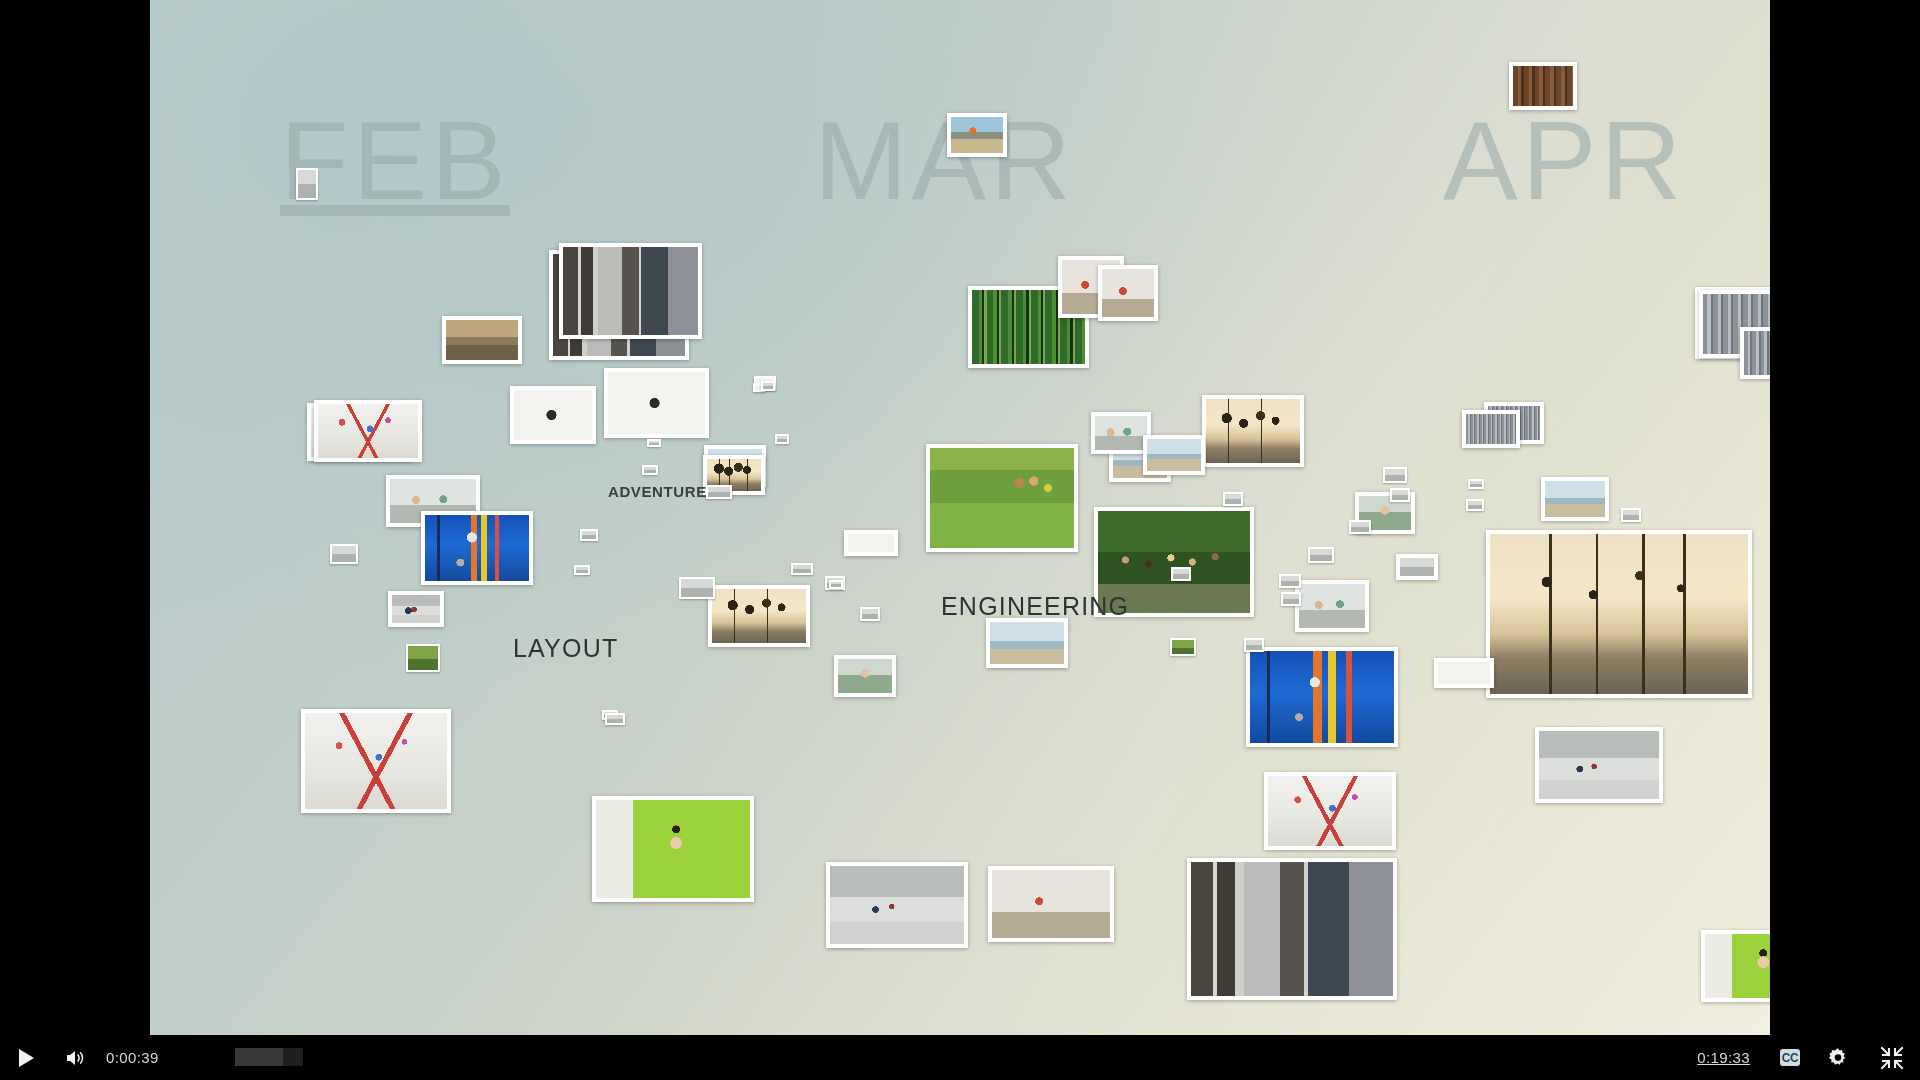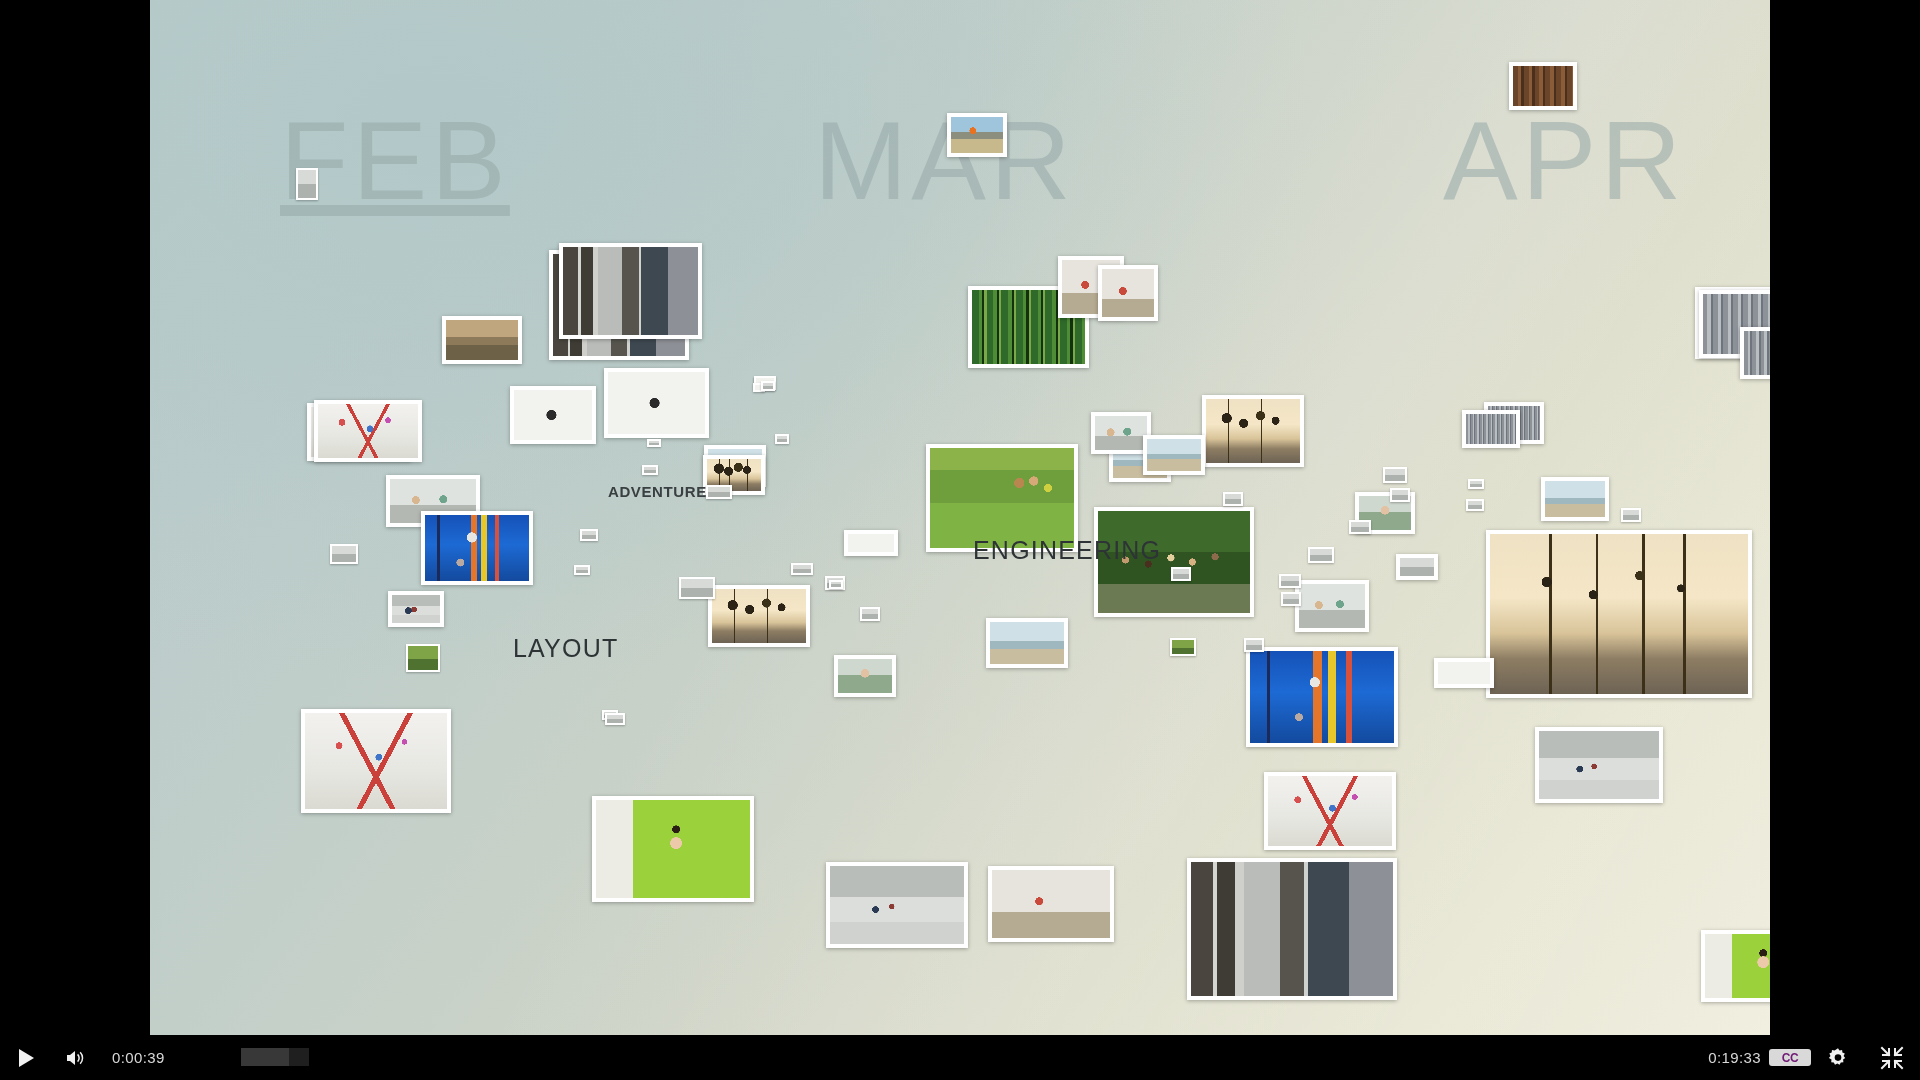--- a/index.html
+++ b/index.html
@@ -135,30 +135,30 @@
     background:#000; display:flex; align-items:center; z-index:40;
   }
   .ctrl { display:flex; align-items:center; justify-content:center; cursor:pointer; }
   #play-btn { width:52px; height:45px; }
   #play-btn .tri {
     width:0; height:0; border-left:15px solid #f2f2f2;
     border-top:9px solid transparent; border-bottom:9px solid transparent;
   }
   #volume-btn { width:46px; height:45px; }
   .time-label { color:#d8d8d8; font-size:15px; letter-spacing:.4px; }
-  #time-current { margin-left:14px; }
+  #time-current { margin-left:8px; }
   #progress-track { flex:1; height:45px; position:relative; margin:0 6px; }
   #buffer-a { position:absolute; left:70px; top:13px; height:18px; width:48px;
     background:rgba(255,255,255,0.22); }
   #buffer-b { position:absolute; left:118px; top:13px; height:18px; width:20px;
     background:rgba(255,255,255,0.12); }
-  #time-total { margin-right:7px; }
+  #time-total { margin-right:18px;text-decoration:underline; }
   #cc-btn { width:44px; height:45px; }
-  #cc-box { width:42px; height:17px; background:#d9d9d9; border-radius:3px;
-    color:#701a75; font-size:12px; font-weight:700; display:flex;
+  #cc-box { width:20px; height:17px; background:#d9d9d9; border-radius:3px;
+    color:#0c4a6e; font-size:12px; font-weight:700; display:flex;
     align-items:center; justify-content:center; letter-spacing:-.5px; }
   #settings-btn { width:52px; height:45px; }
   #fullscreen-btn { width:56px; height:45px; }
 </style>
 </head>
 <body>
 
 <div id="app">
 
   <div id="video-frame">
@@ -408,21 +408,21 @@
         <div class="photo thin" style="left: 1316px; top: 499px; width: 18px; height: 12px;">
           <div class="inner ph-gray"></div>
         </div>
         <div class="photo thin" style="left: 455px; top: 713px; width: 20px; height: 12px;">
           <div class="inner ph-gray"></div>
         </div>
       </div>
 
     <div id="categories-layer">
         <div class="category" style="left: 363px; top: 636px;">LAYOUT</div>
-        <div class="category" style="left: 791px; top: 538px; margin-left: 32px;">ENGINEERING</div>
+        <div class="category" style="left: 791px; top: 594px;">ENGINEERING</div>
         <div class="category small" style="left: 458px; top: 484px; font-weight: bold;">ADVENTURE</div>
       </div>
   </div>
 
   <div id="player-bar">
 
     <div id="play-btn" class="ctrl">
       <span class="tri"></span>
     </div>
 

